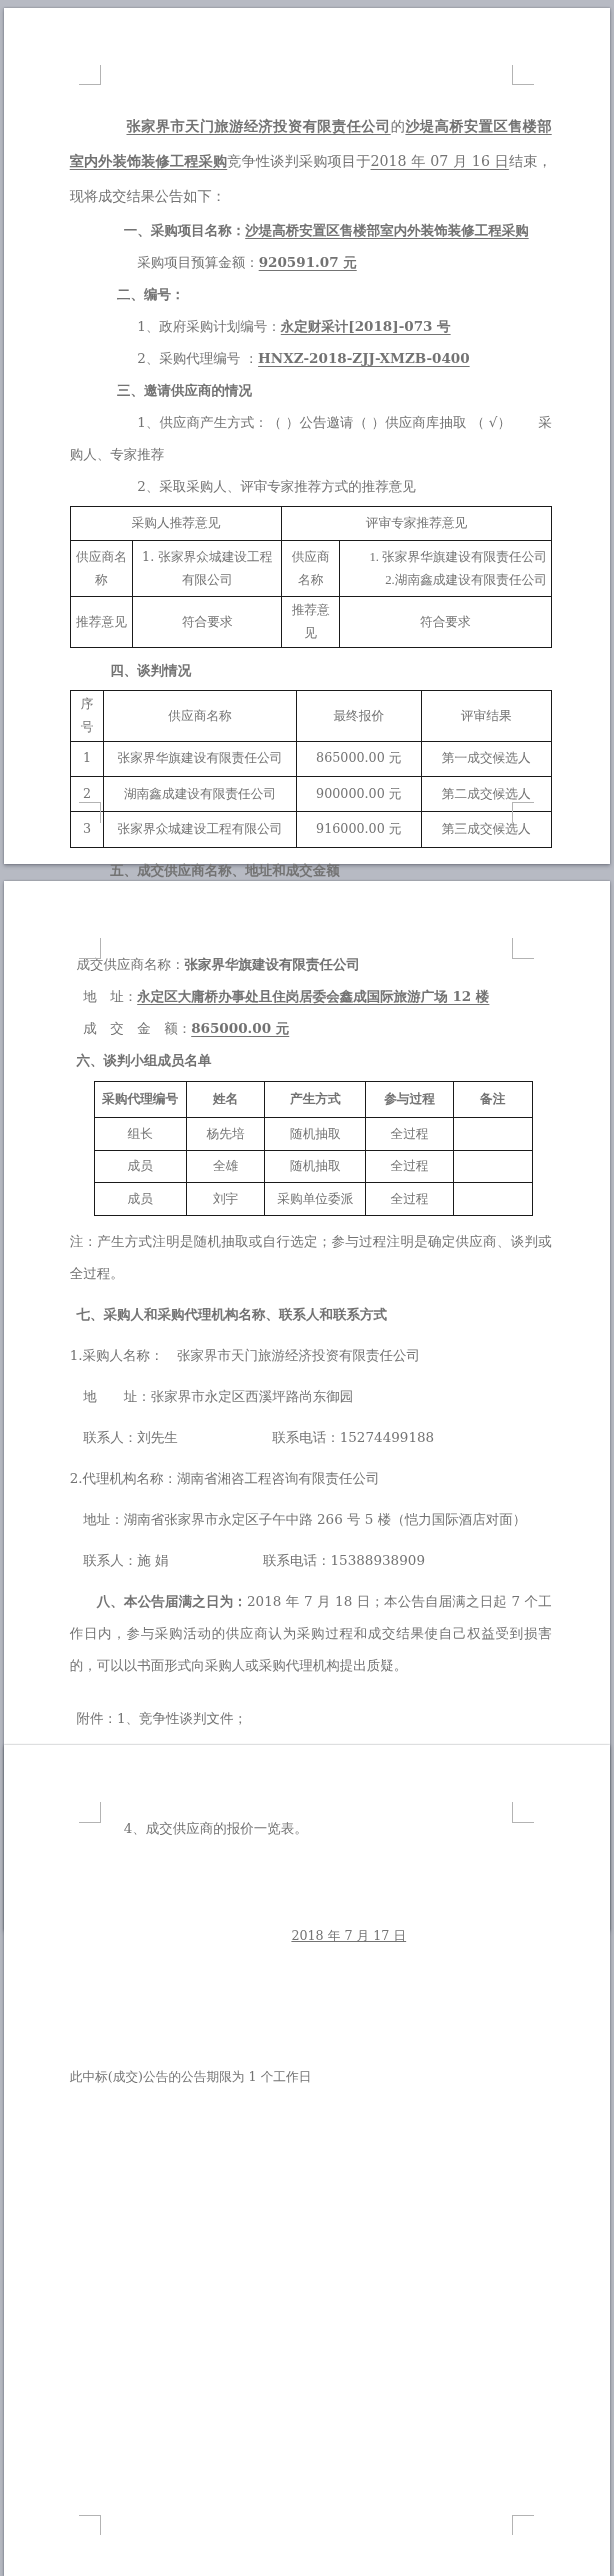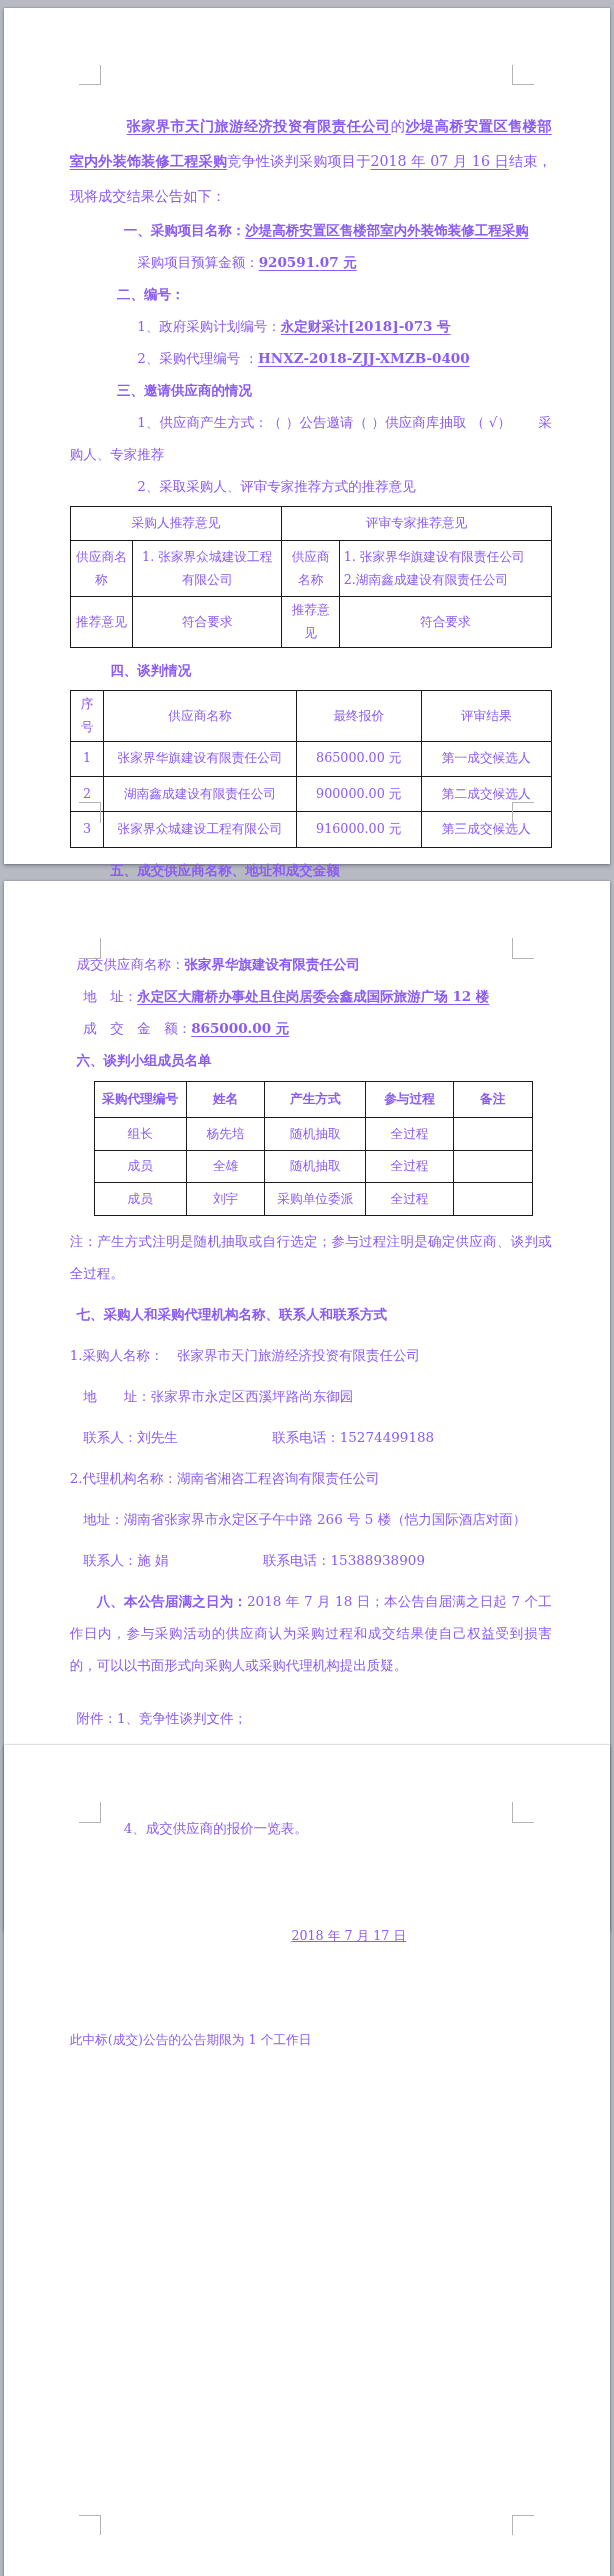--- a/index.html
+++ b/index.html
@@ -1,20 +1,20 @@
 <!DOCTYPE html>
 <html style="font-size:12px"><head>
 <meta charset="utf-8">
 <style>
   html,body { margin:0; padding:0; background:#b7bac3; }
   .canvas {
     position:relative; width:615px; height:2576px; margin:0;
     overflow:hidden;
     font-family:"DejaVu Serif","Liberation Serif",serif;
-    color:#8b5cf6;
+    color:#737373;
   }
   .page {
     position:absolute; left:3.7px; width:606px; background:#ffffff;
     box-shadow:0 0 1.5px rgba(40,44,58,.45), 0 2.2px 3.7px rgba(40,44,58,.35);
   }
   .page1 { top:7.5px;   height:856px; }
   .page2 { top:881px; height:1049px; }
   .page3 { top:1745px; height:831px; }
 
   
@@ -38,29 +38,29 @@
 
   table { border-collapse:collapse; width:100%; font-size:12.7px; line-height:22.5px; table-layout:fixed; }
   table.t-rec { margin:4.5px 0 6px 0;border-radius:23px; }
   table.t-neg { margin:4.5px 0 6px 0; }
   table.t-panel { margin:4.5px 19.5px 6px 24px; width:calc(100% - 43px); }
   td,th { border:0.7px solid #1a1a1a; text-align:center; vertical-align:middle; padding:2.2px 3.7px; font-weight:normal; word-break:break-word; }
   table { border:1.5px solid #1a1a1a; }
   .t-rec .r1 td { height:28.5px; }
   .t-rec .r2 td { height:51px; }
   .t-rec .r3 td { height:27px; }
-  .t-rec td.left { text-align:left; }
+  .t-rec td.left { text-align:right;font-family:Liberation Serif, serif; }
   .t-neg .hr td { height:36px; }
   .t-neg .dr td { height:30px; }
   .t-panel .hr td { height:31.5px; font-weight:bold; }
   .t-panel .dr td { height:27px; }
   .contact-gap { margin-left:7em; }
   .name-gap { margin-left:1em; }
   .date-line { padding-left:46%; text-align:left; margin-top:76px; font-size:12.7px;text-decoration:underline; }
-  .validity { margin-top:72px; font-size:12.7px; }
+  .validity { margin-top:109px; font-size:12.7px; }
   .attach2 { text-indent:4em; }
 </style>
 </head>
 <body>
 
 <div class="canvas">
 
   <div class="page page1">
     <div class="mark tl"></div>
     <div class="mark tr"></div>

